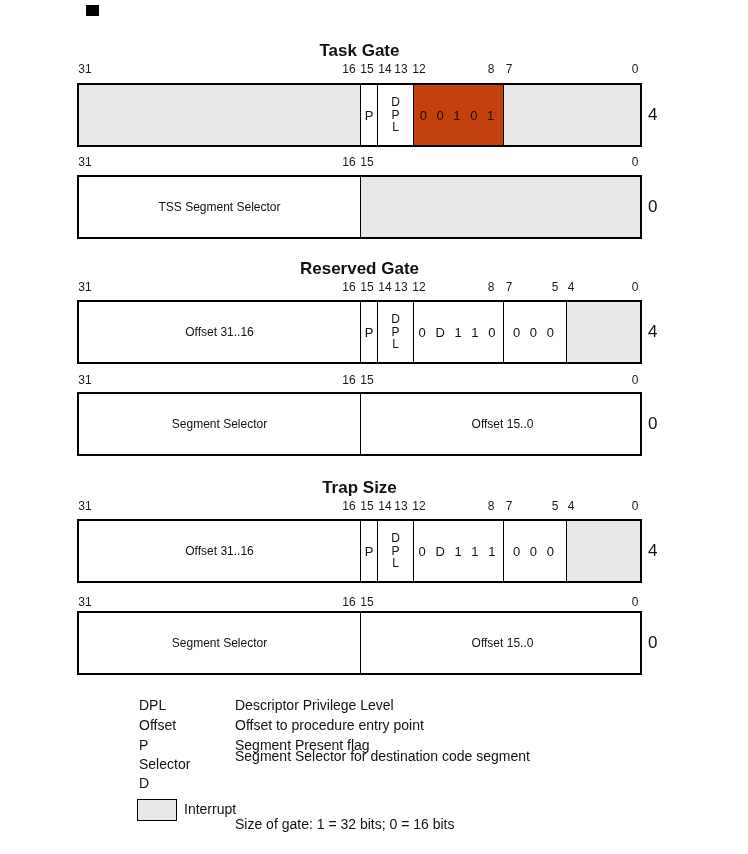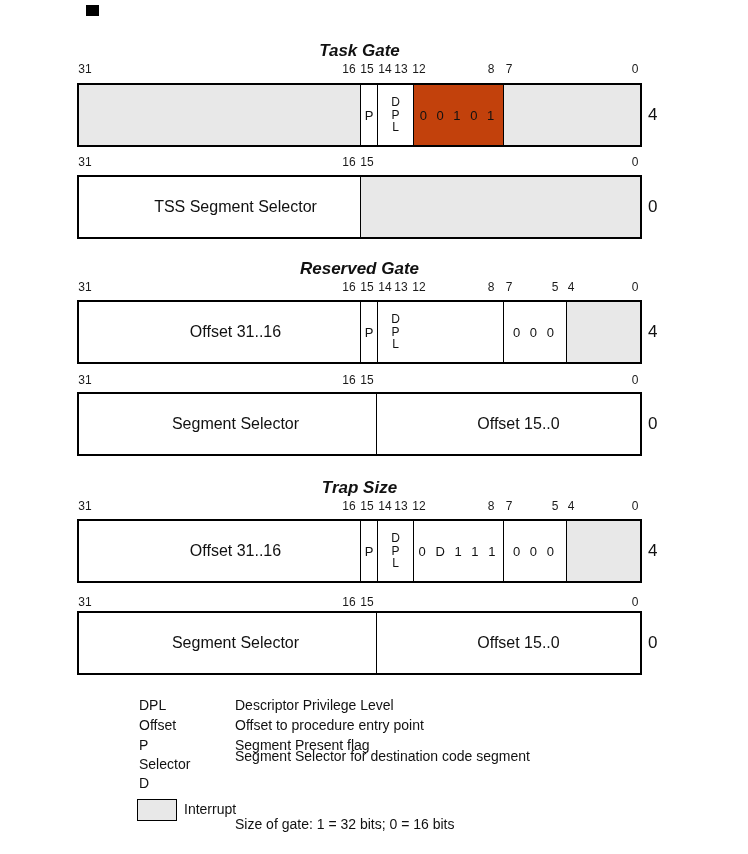--- a/index.html
+++ b/index.html
@@ -19,21 +19,20 @@
     background: #000000;
   }
   .gate-title {
     position: absolute;
     left: 77px; width: 565px;
     text-align: center;
     font-size: 17px;
     font-weight: bold;
     color: #111111;
     white-space: nowrap;
-    font-style: italic;
   }
   .bit-label {
     position: absolute;
     width: 28px;
     margin-left: -14px;
     text-align: center;
     font-size: 12px;
     color: #1a1a1a;
     white-space: nowrap;
   }
@@ -51,21 +50,21 @@
     position: absolute;
     top: 0; bottom: 0;
     display: flex;
     align-items: center;
     justify-content: center;
     box-sizing: border-box;
     overflow: hidden;
   }
   .cell.divided { border-left: 1px solid #000000; }
   .cell.reserved { background: #e8e8e8; }
-  .cell.field    { font-size: 16px; white-space: nowrap; margin-left: 16px; }
+  .cell.field    { font-size: 12px; white-space: nowrap; }
   .cell.flag     { font-size: 13px; }
   .cell.bits     { font-size: 13px; letter-spacing: 3px; white-space: pre; }
   .cell.dpl      { flex-direction: column; font-size: 12px; line-height: 12.5px; }
   .side-label {
     position: absolute;
     left: 648px;
     width: 26px;
     height: 20px;
     line-height: 20px;
     font-size: 17px;
@@ -150,20 +149,21 @@
       <span class="bit-label" style="left: 571px; top: 280px;">4</span>
       <span class="bit-label" style="left: 635px; top: 280px;">0</span>
       <div class="bitbox" style="top: 300px;">
         <div class="cell field" style="left: 0px; width: 281px; background: rgb(255, 255, 255);">Offset 31..16</div>
         <div class="cell flag divided" style="left: 281px; width: 17px; background: rgb(255, 255, 255);">P</div>
         <div class="cell dpl divided" style="left: 298px; width: 36px; background: rgb(255, 255, 255);">
           <div>D</div>
           <div>P</div>
           <div>L</div>
         </div>
+        <div class="cell bits divided" style="left: 334px; width: 90px; background: rgb(255, 255, 255);">0 D 1 1 0</div>
         <div class="cell bits divided" style="left: 424px; width: 63px; background: rgb(255, 255, 255);">0 0 0</div>
         <div class="cell reserved divided" style="left: 487px; width: 78px; background: rgb(232, 232, 232);"></div>
       </div>
       <span class="side-label" style="top: 322px;">4</span>
       <span class="bit-label" style="left: 85px; top: 373px;">31</span>
       <span class="bit-label" style="left: 349px; top: 373px;">16</span>
       <span class="bit-label" style="left: 367px; top: 373px;">15</span>
       <span class="bit-label" style="left: 635px; top: 373px;">0</span>
       <div class="bitbox" style="top: 392px;">
         <div class="cell field" style="left: 0px; width: 281px; background: rgb(255, 255, 255);">Segment Selector</div>

